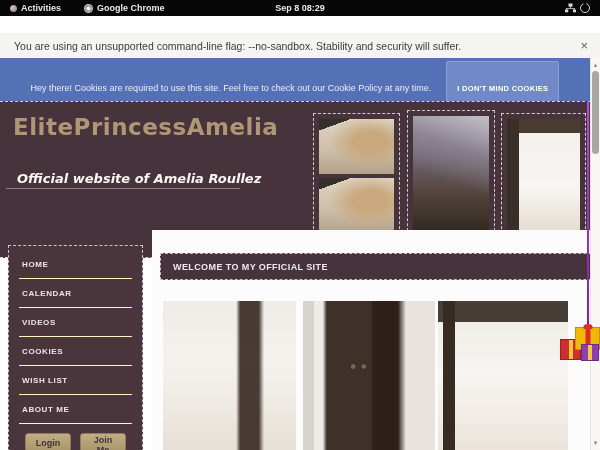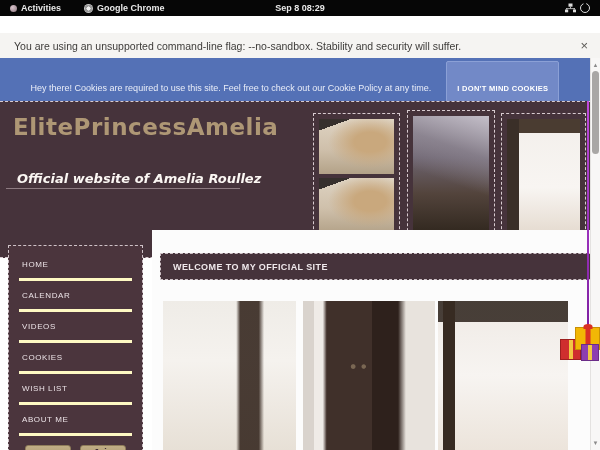--- a/index.html
+++ b/index.html
@@ -86,21 +86,21 @@
   .main-panel{position:absolute;left:152px;top:230px;width:438px;height:220px;background:#fcfcfc;}
 
   .welcome-banner{position:absolute;left:160px;top:253px;width:496px;height:27px;background:#46333b;
     border:1px dashed #cfc3c8;box-sizing:border-box;display:flex;align-items:center;
     padding-left:12px;font-size:9px;font-weight:bold;color:#f0e9ec;letter-spacing:.4px;}
 
   
   .sidebar{position:absolute;left:8px;top:245px;width:135px;height:212px;background:#4b353d;
     border:1px dashed #cfc3c8;box-sizing:border-box;padding:4px 10px 0;}
   .sidebar ul{list-style:none;margin:0;padding:0;}
-  .sidebar li{padding:10px 3px 9px;border-bottom:3px solid #fef9c3;font-size:8px;font-weight:normal;
+  .sidebar li{padding:10px 3px 9px;border-bottom:1px solid #fef9c3;font-size:8px;font-weight:bold;
     color:#ece3e7;letter-spacing:.6px;cursor:pointer;}
   .sidebar-buttons{display:flex;gap:9px;justify-content:center;margin-top:9px;}
   .side-btn{width:46px;height:19px;font-size:9px;font-weight:bold;color:#42313a;
     background:linear-gradient(#c0ad85,#a99669);border:1px solid #8f7d5a;border-radius:3px;
     font-family:"Liberation Sans",sans-serif;cursor:pointer;}
 
   
   .photo{position:absolute;top:301px;height:149px;cursor:pointer;}
   .ph1{left:163px;width:133px;background:
     linear-gradient(90deg,rgba(0,0,0,0) 0 55%,rgba(58,44,36,.92) 58% 72%,rgba(0,0,0,0) 76%),

